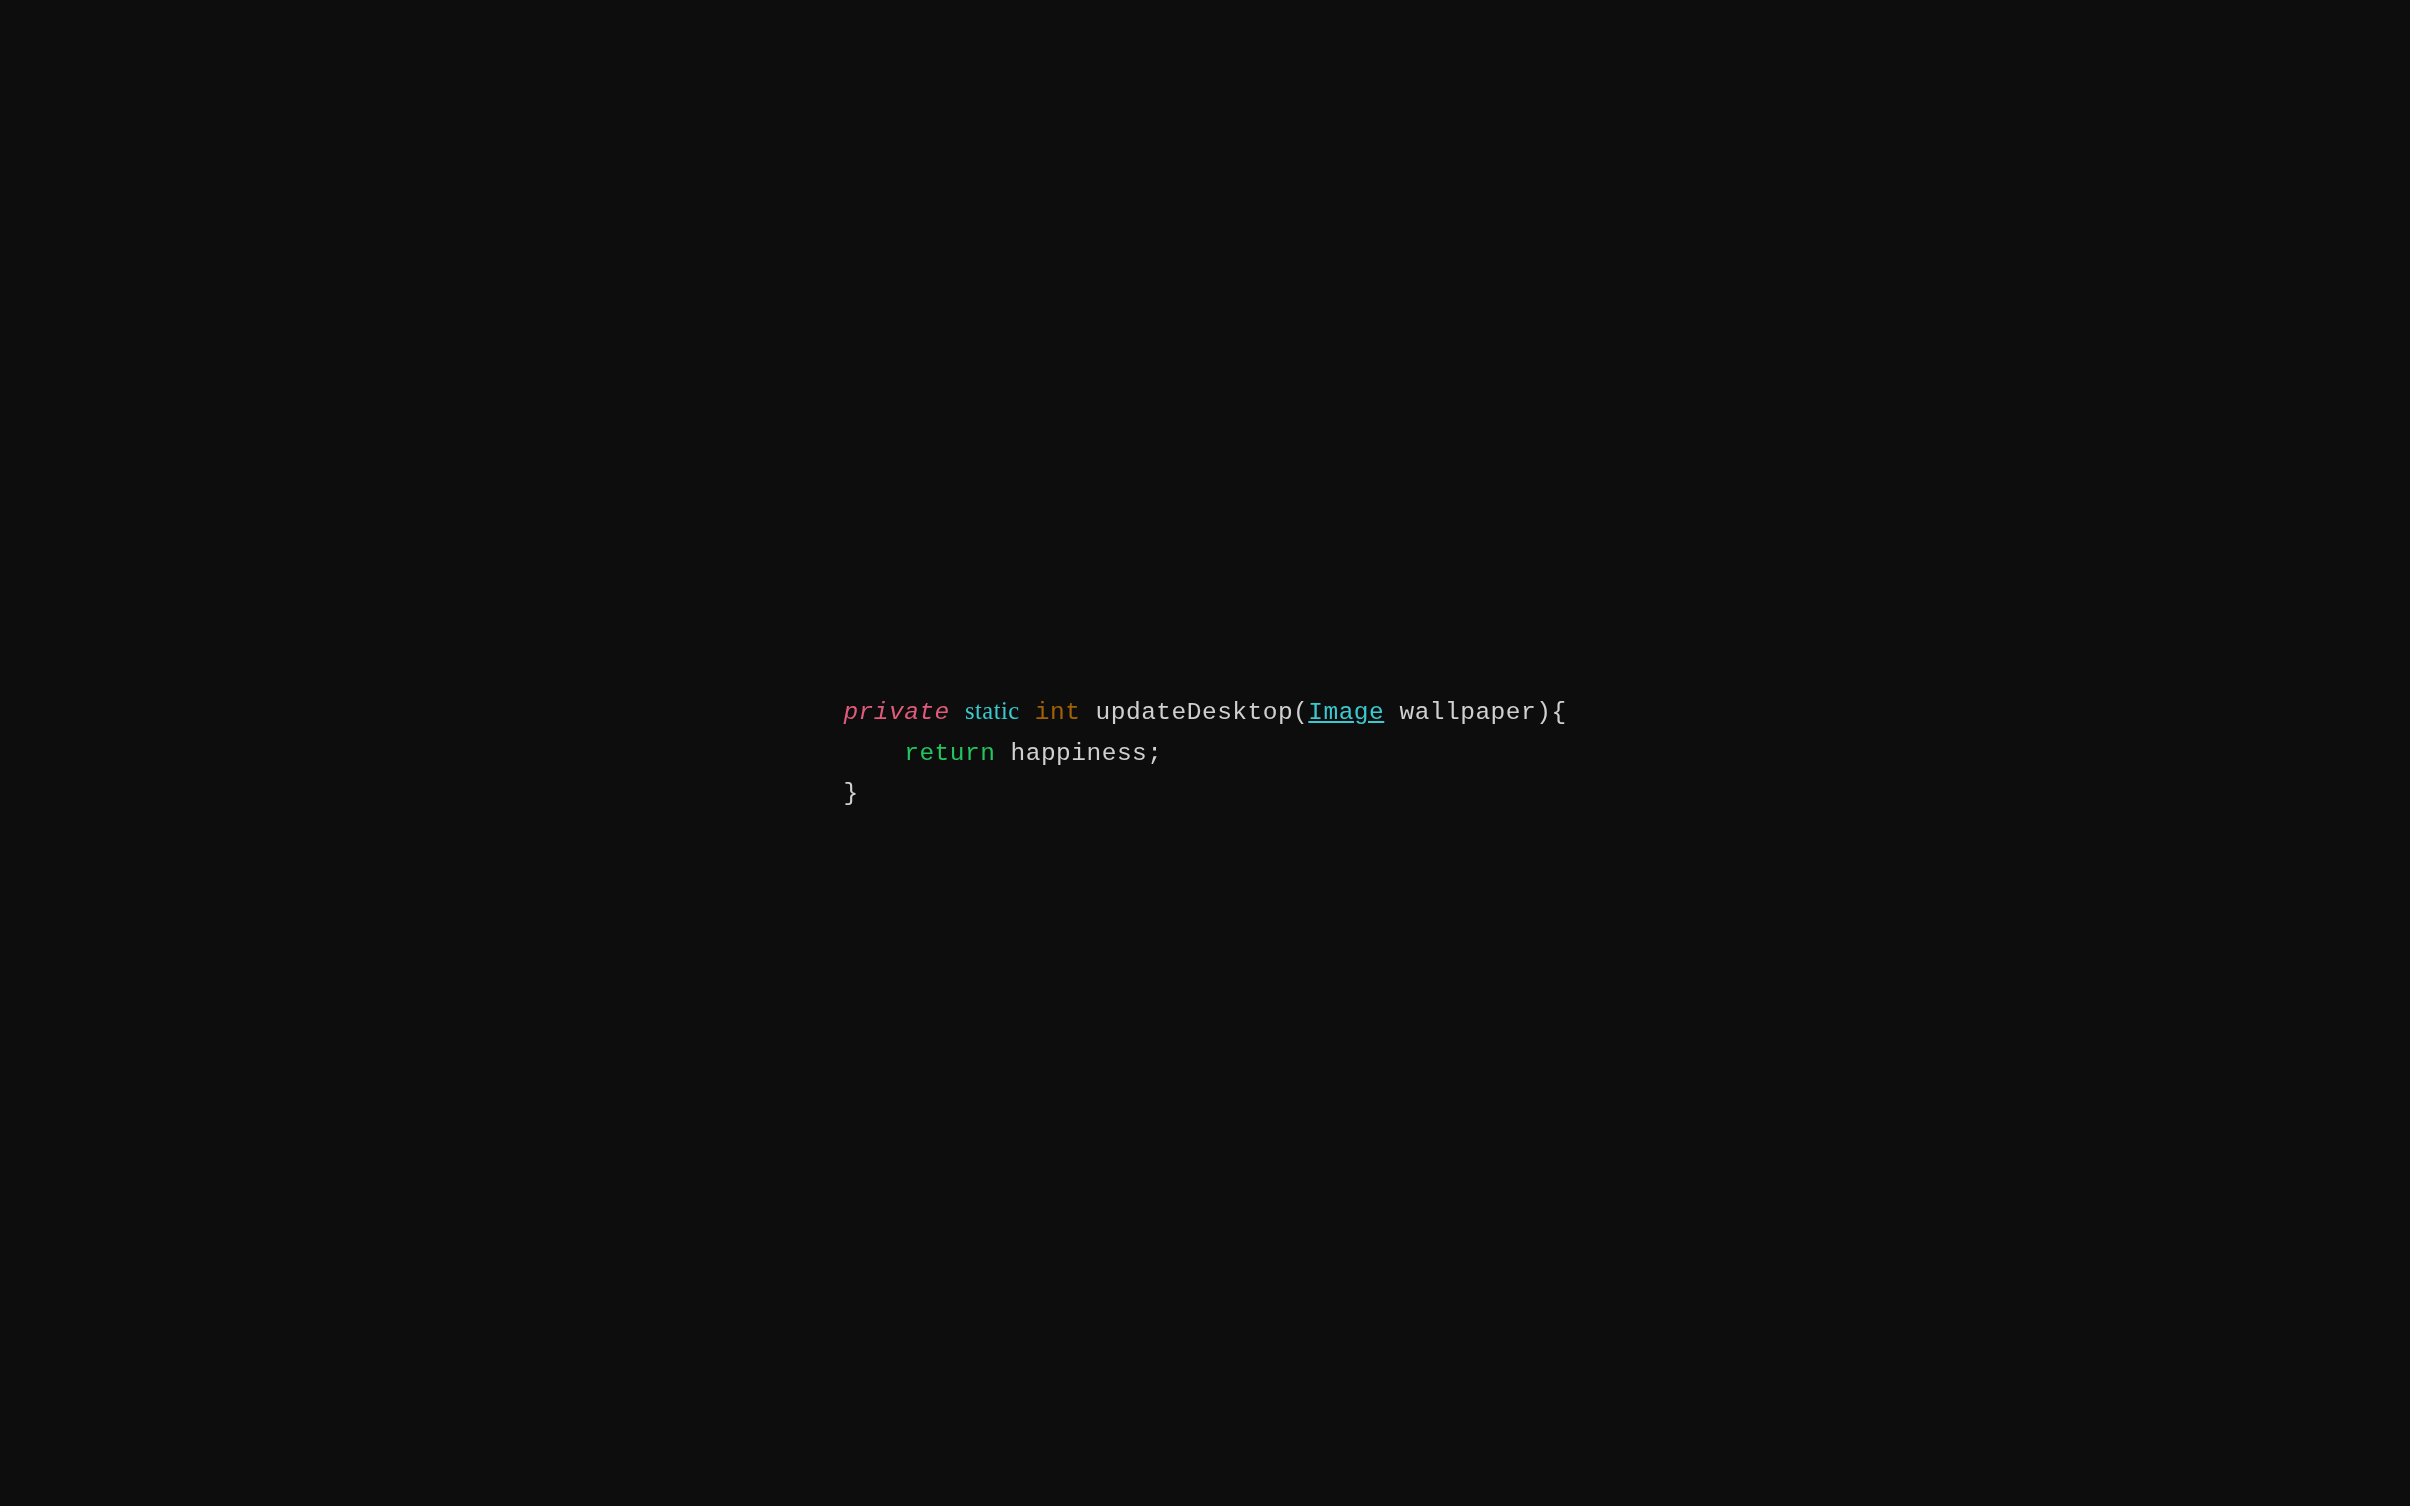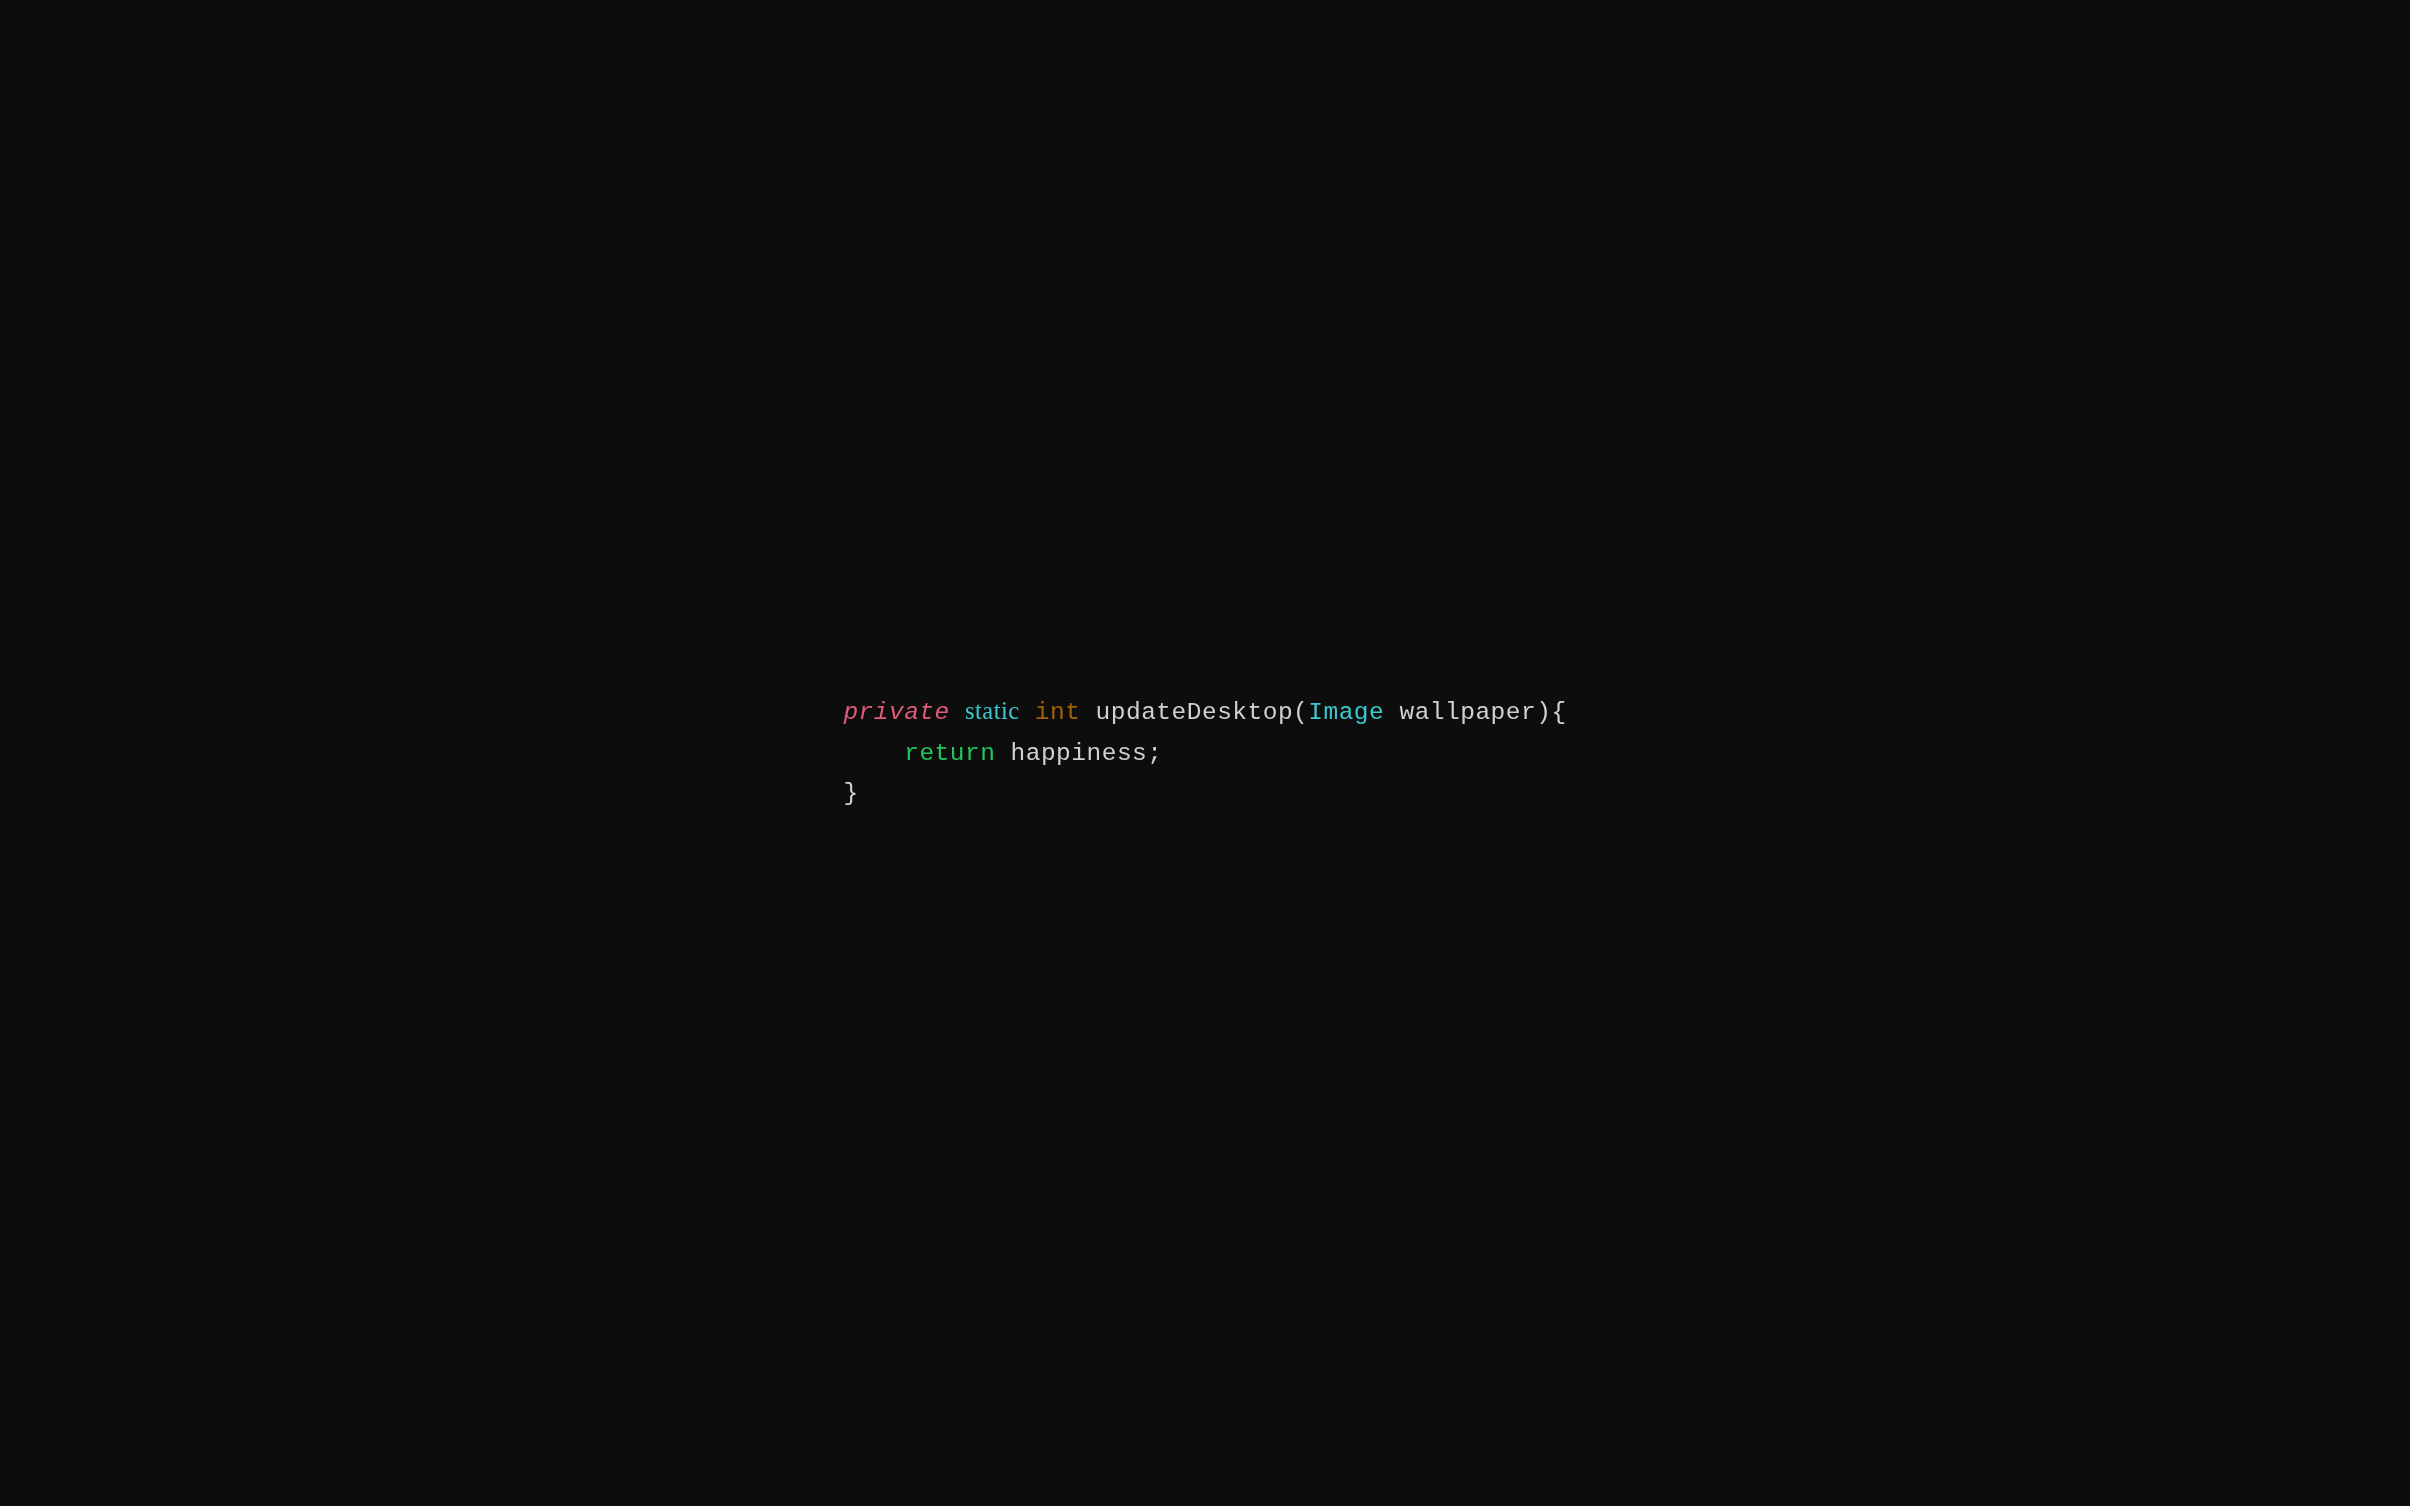--- a/index.html
+++ b/index.html
@@ -27,21 +27,21 @@
       letter-spacing: 0.02em;
     }
 
     .line {
       white-space: pre;
     }
 
     .kw-private   { color: #e05a7a; font-style: italic; }
     .kw-static    { color: #3bc9d0; font-family: Liberation Serif, serif; }
     .kw-int       { color: #a16207; }
-    .kw-image     { color: #3bc9d0; }
+    .kw-image     { color: #3bc9d0; text-decoration: underline; }
     .kw-mydesktop { color: #3bc9d0; }
     .kw-new       { color: #a855f7; }
     .kw-return    { color: #22c55e; }
     .kw-infinity  { color: #a855f7; }
     .plain        { color: #d0d0d0; }
     .brace        { color: #d0d0d0; }
   </style>
 </head>
 <body>
 

